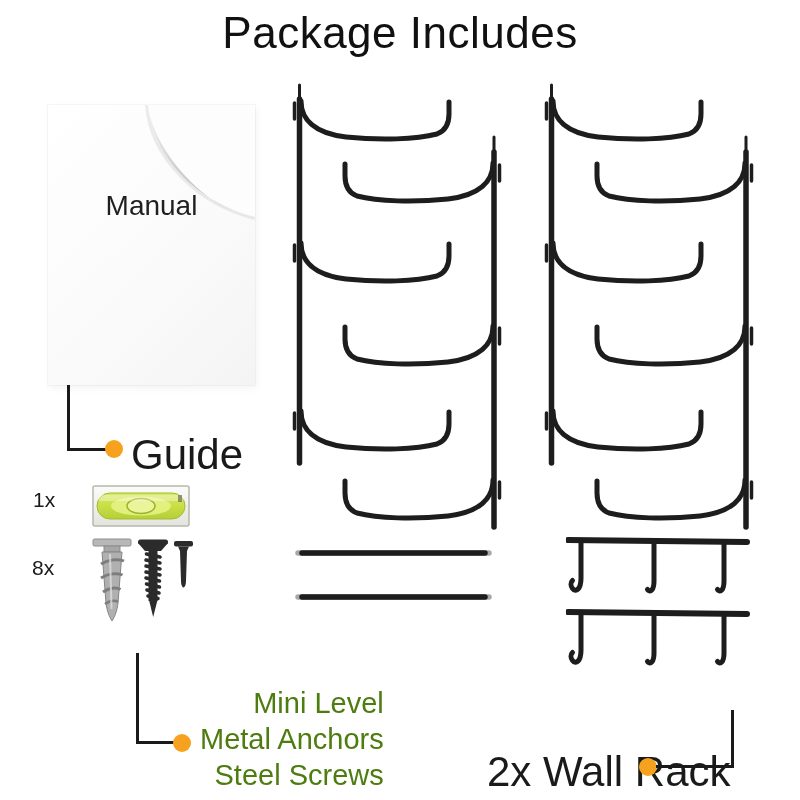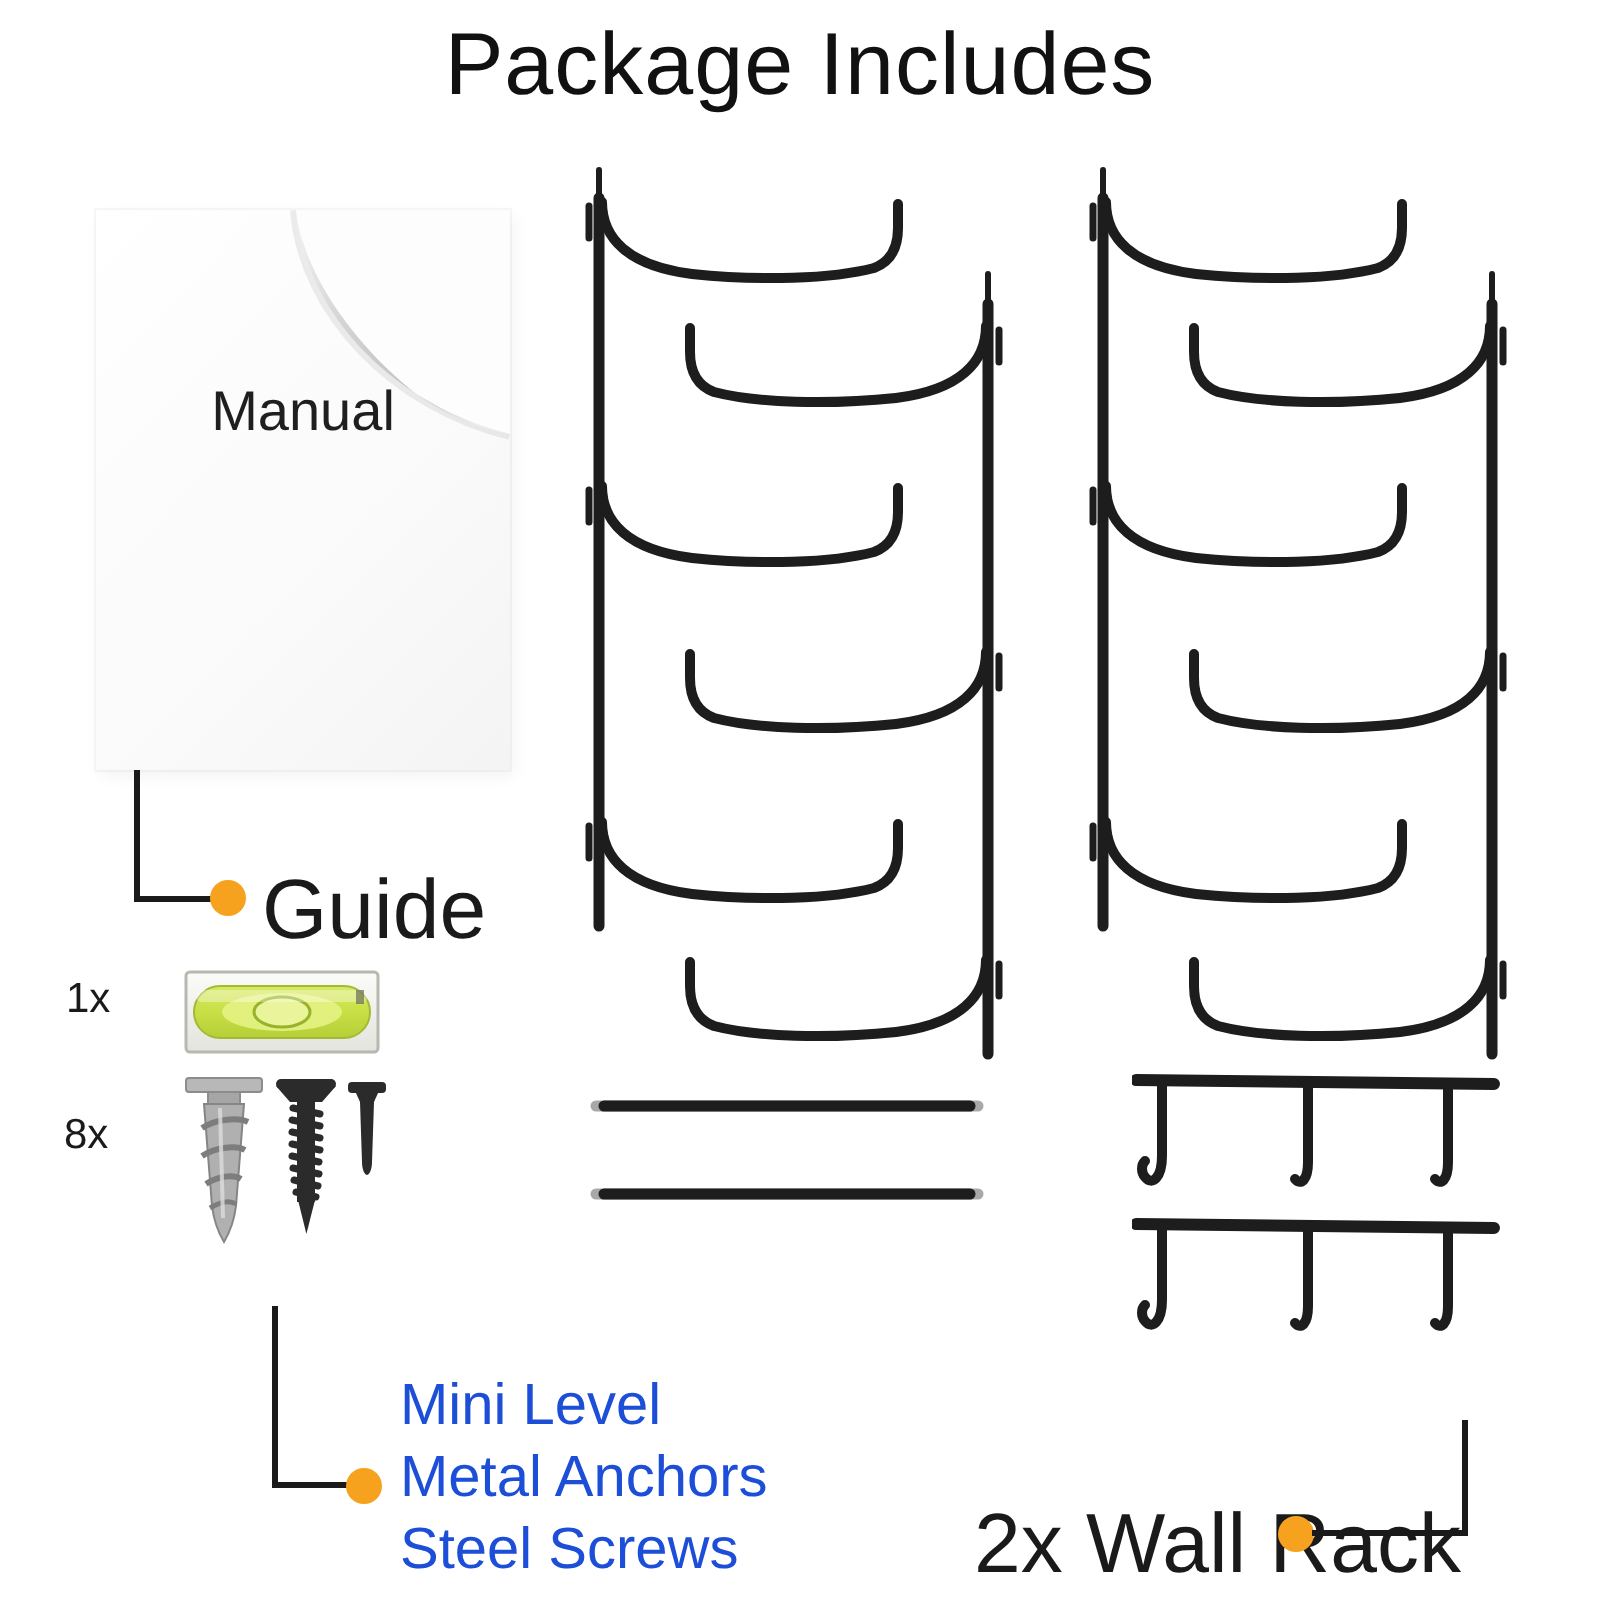--- a/index.html
+++ b/index.html
@@ -20,21 +20,21 @@
   .paper-text{
     position:absolute;top:84px;left:0;width:100%;text-align:center;
     font-size:28px;line-height:33px;color:#1f1f1f;
   }
   .curl-svg{position:absolute;top:0;right:0;width:207px;height:280px;pointer-events:none;}
   
   .cline{position:absolute;background:#1a1a1a;}
   .dot{position:absolute;width:18px;height:18px;border-radius:50%;background:#F6A21E;}
   .callout{position:absolute;font-size:42px;color:#1a1a1a;white-space:nowrap;}
   .qty{position:absolute;font-size:21px;color:#1a1a1a;}
-  .hw-labels{position:absolute;left:200px;top:685px;font-size:29px;line-height:36px;color:#1d4ed8;}
+  .hw-labels{position:absolute;left:200px;top:685px;font-size:29px;line-height:36px;color:#4d7c0f;text-align:right;}
   
   .ill{position:absolute;}
   svg{display:block;}
 </style>
 </head>
 <body>
 
 <div class="canvas">
 
   <h1 class="page-title">Package Includes</h1>

